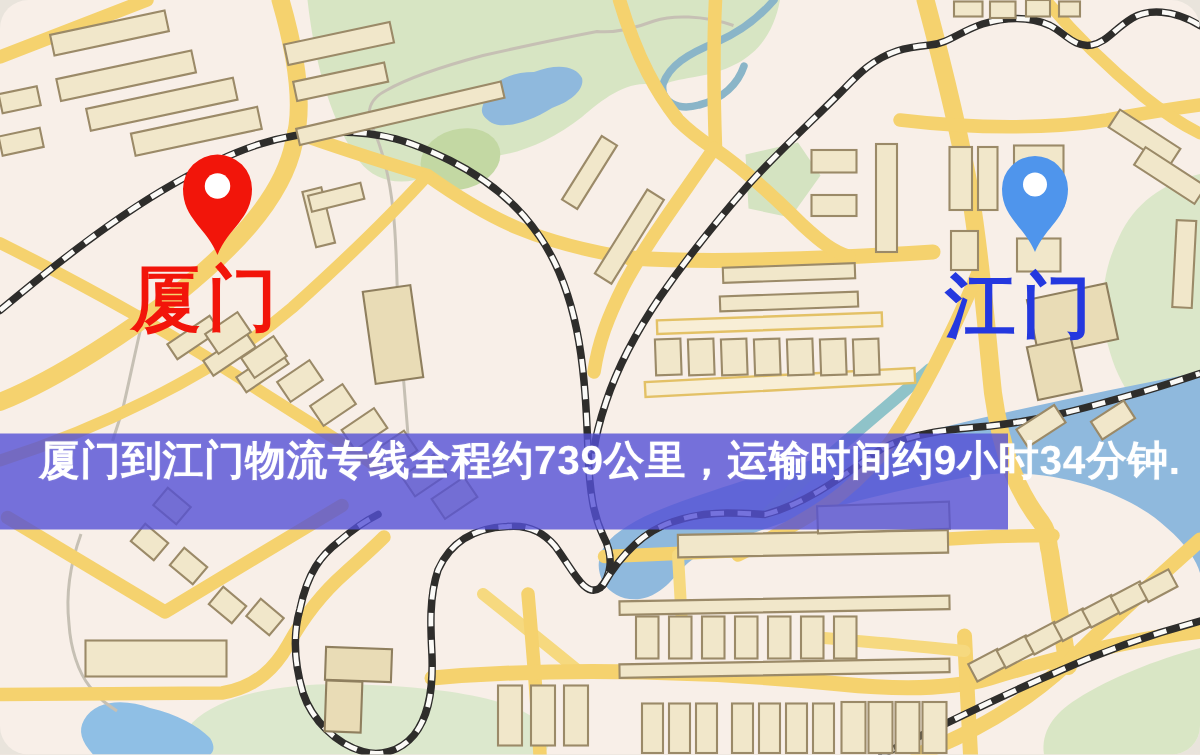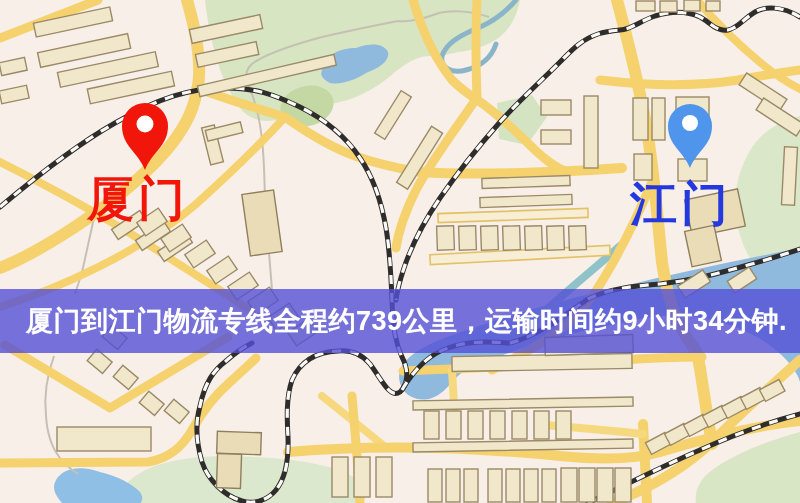--- a/index.html
+++ b/index.html
@@ -1,30 +1,30 @@
 <!DOCTYPE html>
 <html><head>
 <meta charset="utf-8">
 <style>
   html,body{margin:0;padding:0;background:#e9e4dc;}
   .stage{position:relative;width:800px;height:503px;overflow:hidden;
-         font-family:"Liberation Sans","DejaVu Sans",sans-serif;}
+         font-family:"Liberation Sans","DejaVu Sans",sans-serif;border-radius:19px;}
   .stage svg{position:absolute;left:0;top:0;}
   .bld{fill:#f1e7ca;stroke:#9b8a68;stroke-width:1.4;}
   .bld2{fill:#e9dcb6;stroke:#8f7f5e;stroke-width:1.4;}
   .ybar{fill:#f8eed6;stroke:#e3c166;stroke-width:1.6;}
   .road{fill:none;stroke:#f5d26e;stroke-linecap:round;stroke-linejoin:round;}
   .road-minor{fill:none;stroke:#f6d97f;stroke-linecap:round;stroke-linejoin:round;}
   .rail-base{fill:none;stroke:#2e2d2b;stroke-width:5;stroke-linecap:round;}
   .rail-dash{fill:none;stroke:#fbfaf7;stroke-width:3.2;stroke-dasharray:9 9;stroke-linecap:butt;}
   .gpath{fill:none;stroke:#c6c0b4;stroke-width:2;}
   .park{stroke:none;}
   .city-label{font-weight:bold;font-size:47px;letter-spacing:4px;}
-  .banner{position:absolute;left:0;top:289px;width:800px;height:64px;
-          background:rgba(84,80,214,0.80);display:flex;align-items:center;}
+  .banner{position:absolute;left:0;top:289px;width:672px;height:64px;
+          background:rgba(84,80,214,0.80);display:flex;}
   .banner span{color:#ffffff;font-size:27px;font-weight:bold;letter-spacing:0.5px;
                padding-left:26px;white-space:nowrap;text-shadow:0 0 1px rgba(255,255,255,.4);}
 </style>
 </head>
 <body>
 
 <div class="stage">
 <svg width="800" height="503" viewBox="0 0 800 503">
 
   <rect x="0" y="0" width="800" height="503" fill="#f8efe8"></rect>

